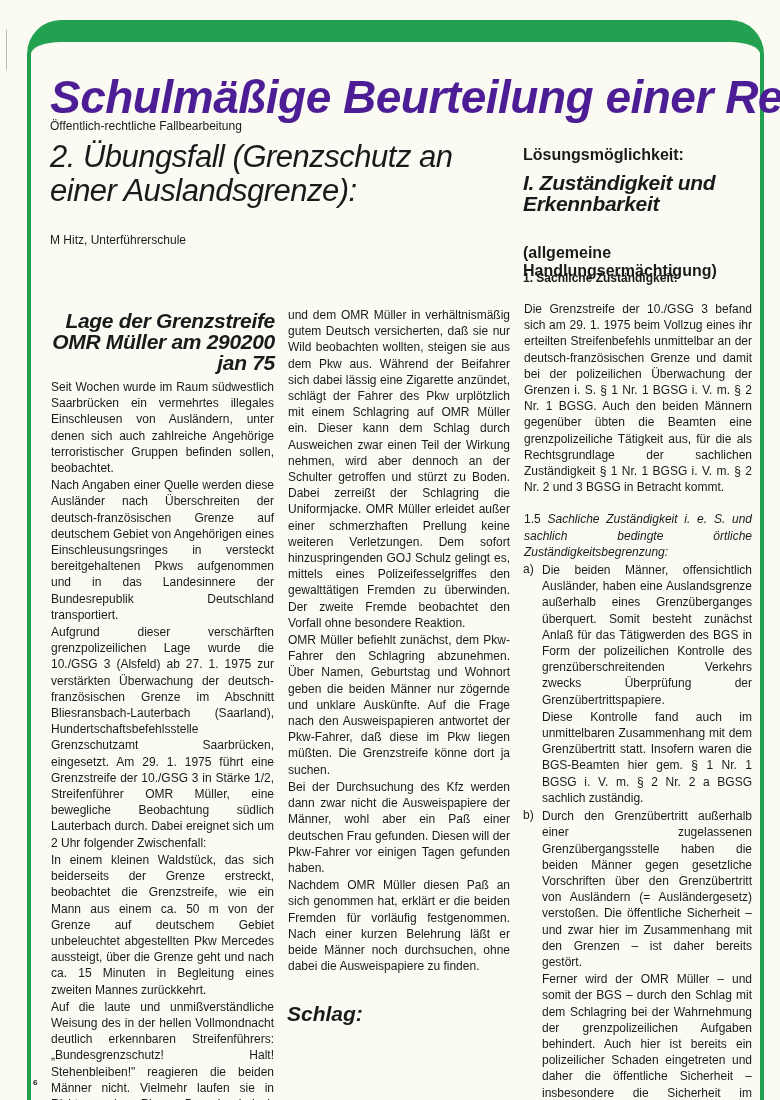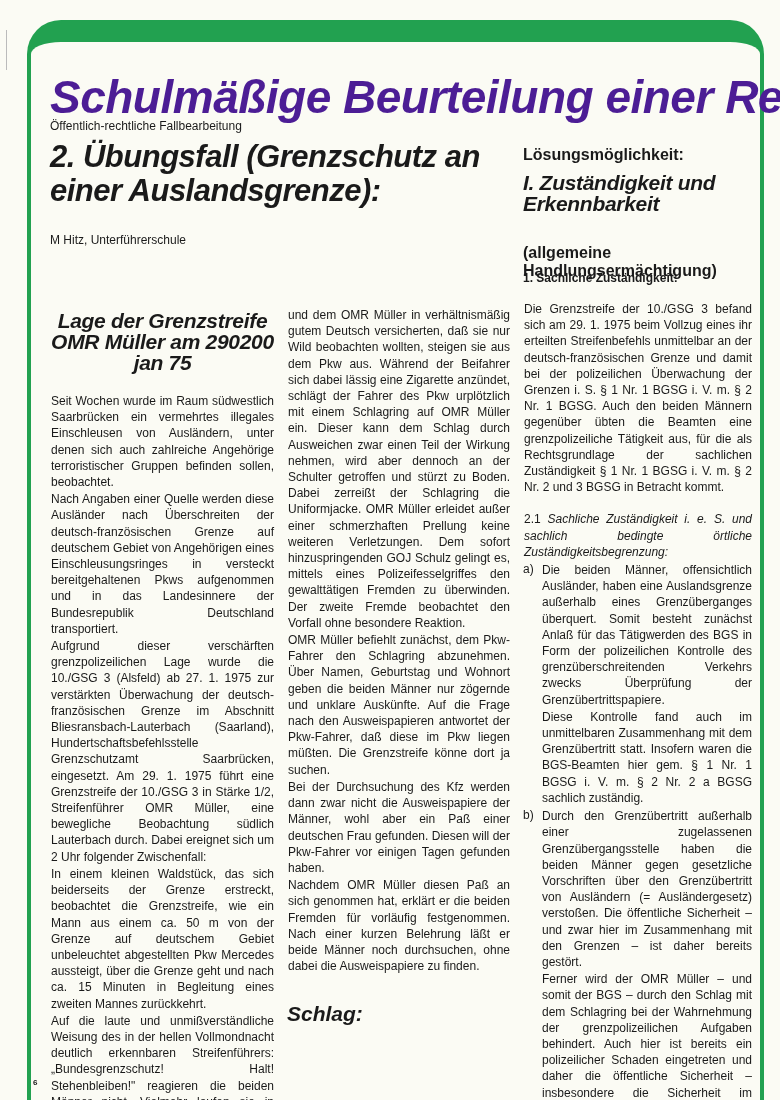--- a/index.html
+++ b/index.html
@@ -21,31 +21,31 @@
   }
   .left-margin-mark { position:absolute; left:6px; top:30px; width:1px; height:40px; background:#bbb; }
   .main-title {
     position:absolute; left:50px; top:70px;
     font-size:46px; font-weight:bold; font-style:italic; letter-spacing:-0.5px;
     color:#4c1d95; white-space:nowrap;
   }
   .sub-title { position:absolute; left:50px; top:119px; font-size:12px; font-weight:normal; }
   .case-title {
     position:absolute; left:50px; top:140px; width:460px;
-    font-size:31px; font-weight:bold; font-style:italic; line-height:34px; letter-spacing:-0.5px;
+    font-size:31px; font-weight:normal; font-style:italic; line-height:34px; letter-spacing:-0.5px;
   }
   .author { position:absolute; left:50px; top:233px; font-size:12px; }
   .col { position:absolute; font-size:12px; line-height:16.2px; text-align:justify; }
   .col p { margin:1px; }
   .col1 { left:50px; top:310px; width:225px; }
   .col2 { left:287px; top:306px; width:224px; }
   .col3 { left:523px; top:300px; width:230px; }
   .sec-head {
     font-size:21px; font-weight:bold; font-style:italic; line-height:21px;
-    letter-spacing:-0.3px; margin-bottom:20px; text-align:center;
+    letter-spacing:-0.3px; margin-bottom:6px; text-align:right;
   }
   .rt-label { position:absolute; left:523px; top:146px; font-size:16px; font-weight:bold; }
   .rt-head {
     position:absolute; left:523px; top:172px; width:240px;
     font-size:21px; font-weight:bold; font-style:italic; line-height:21px; letter-spacing:-0.3px;
   }
   .rt-sub { position:absolute; left:523px; top:221px; font-size:16px; font-weight:bold;margin-top:23px; }
   .rt-num { position:absolute; left:523px; top:271px; font-size:12px; font-weight:bold; }
   .it { font-style:italic; }
   .gap { height:14px; }
@@ -89,21 +89,21 @@
 
 <div class="rt-label">Lösungsmöglichkeit:</div>
 <div class="rt-head">I. Zuständigkeit und Erkennbarkeit</div>
 <div class="rt-sub">(allgemeine Handlungsermächtigung)</div>
 <div class="rt-num">1.  Sachliche Zuständigkeit:</div>
 
 <div class="col col3" style="top:300px;">
   <p>Die Grenzstreife der 10./GSG 3 befand sich am 29. 1. 1975 beim Vollzug eines ihr erteilten Streifenbefehls unmittelbar an der deutsch-französischen Grenze und damit bei der polizeilichen Überwachung der Grenzen i. S. § 1 Nr. 1 BGSG i. V. m. § 2 Nr. 1 BGSG. Auch den beiden Männern gegenüber übten die Beamten eine grenzpolizeiliche Tätigkeit aus, für die als Rechtsgrundlage der sachlichen Zuständigkeit § 1 Nr. 1 BGSG i. V. m. § 2 Nr. 2 und 3 BGSG in Betracht kommt.</p>
   <div class="gap"></div>
   <p>
-    <span>2.1</span>
+    <span>1.5</span>
     <span class="it">Sachliche Zuständigkeit i. e. S. und sachlich bedingte örtliche Zuständigkeitsbegrenzung:</span>
   </p>
   <div class="list-item">
     <span class="lbl">a)</span>
     <div class="txt">
       <p>Die beiden Männer, offensichtlich Ausländer, haben eine Auslandsgrenze außerhalb eines Grenzüberganges überquert. Somit besteht zunächst Anlaß für das Tätigwerden des BGS in Form der polizeilichen Kontrolle des grenzüberschreitenden Verkehrs zwecks Überprüfung der Grenzübertrittspapiere.</p>
       <p>Diese Kontrolle fand auch im unmittelbaren Zusammenhang mit dem Grenzübertritt statt. Insofern waren die BGS-Beamten hier gem. § 1 Nr. 1 BGSG i. V. m. § 2 Nr. 2 a BGSG sachlich zuständig.</p>
     </div>
   </div>
   <div class="list-item">

